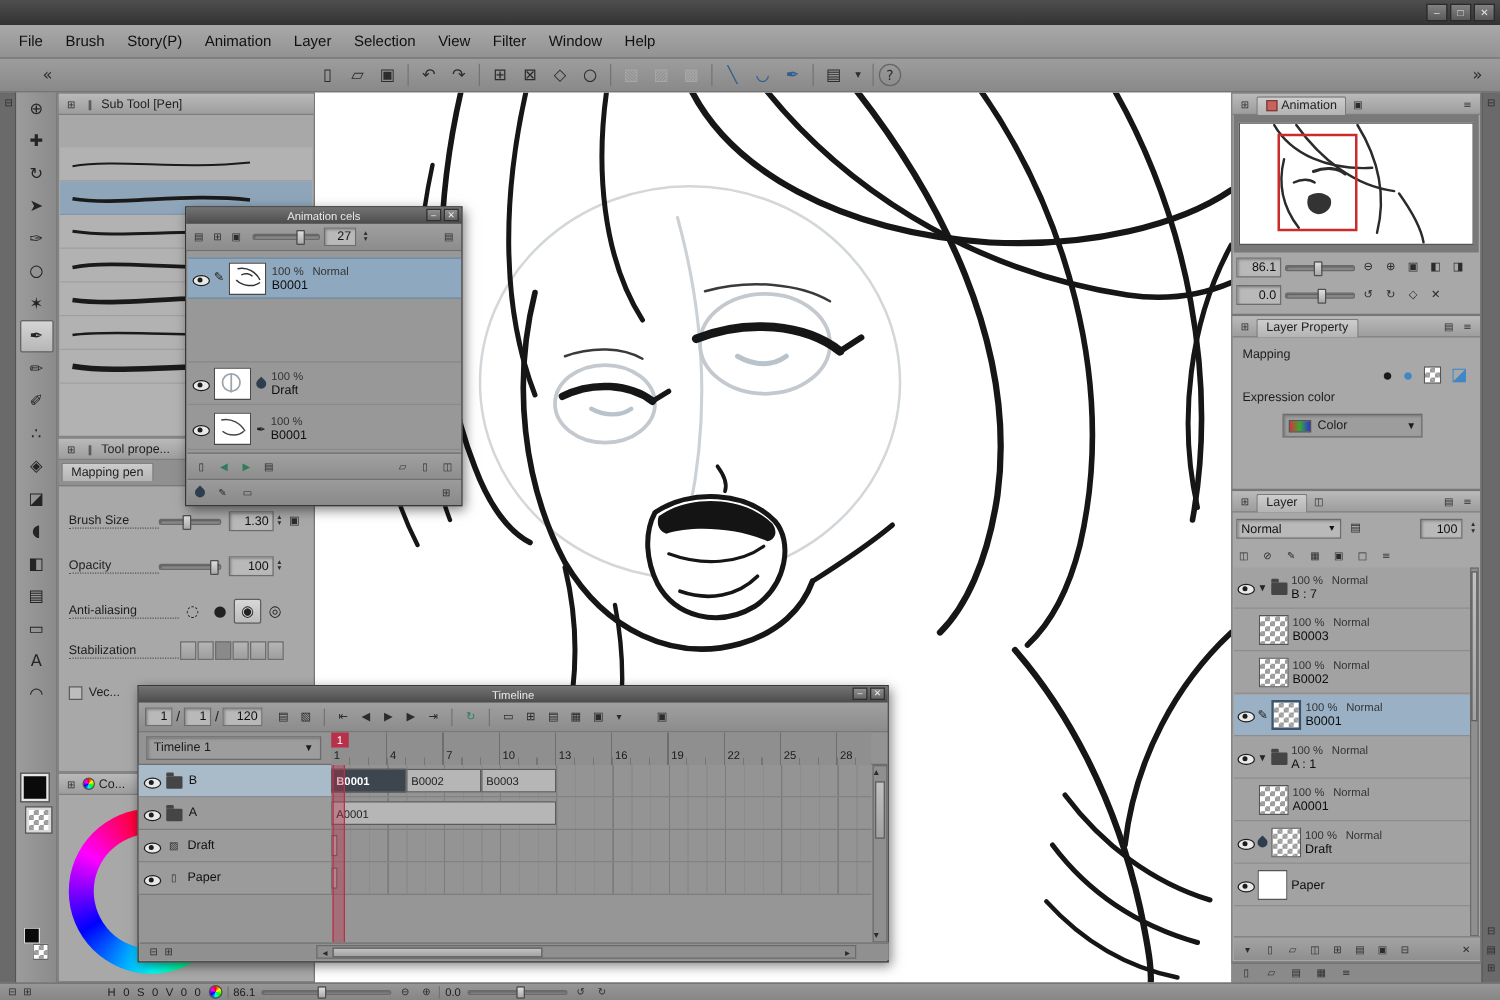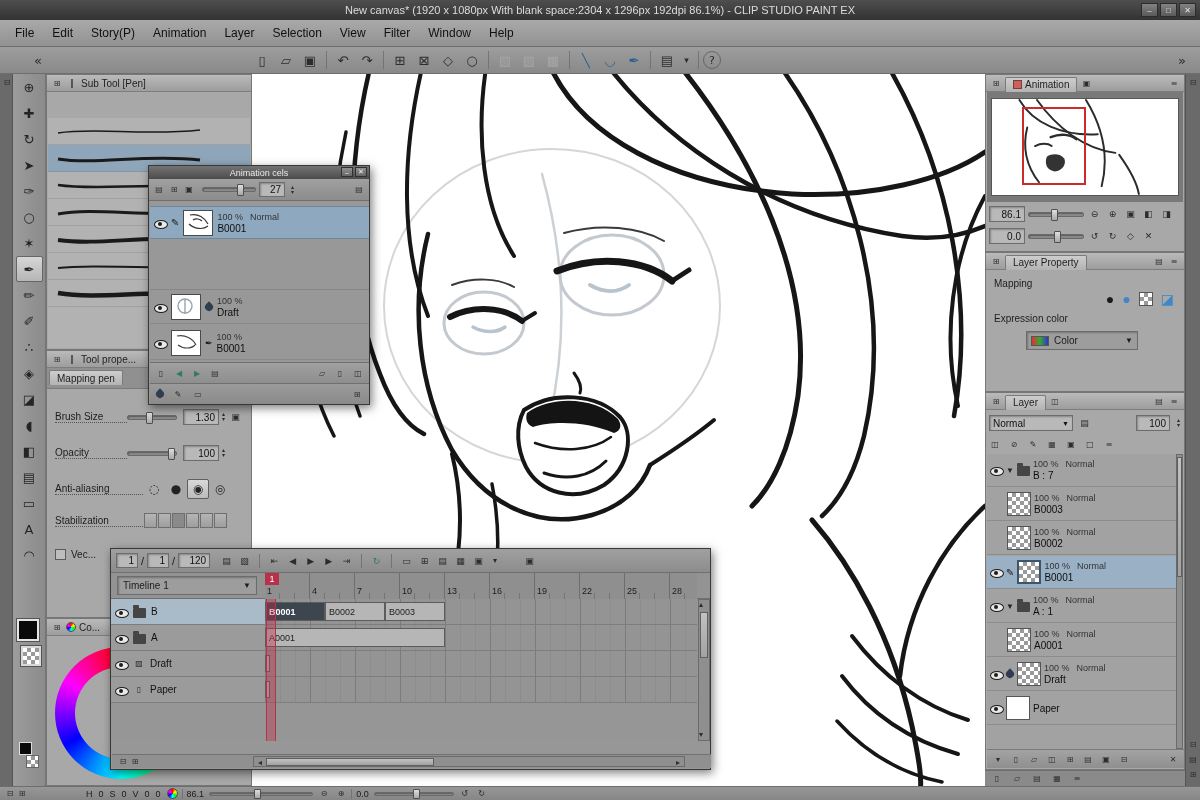--- a/index.html
+++ b/index.html
@@ -67,31 +67,30 @@
 .stab-sq{width:13px;height:15px;background:linear-gradient(#b5b5b5,#9e9e9e);border:1px solid #6e6e6e}
 .chk{width:11px;height:11px;background:#bdbdbd;border:1px solid #5a5a5a;flex:none}
 .ministroke{flex:none}
 </style>
 </head>
 <body>
 
 <div id="app">
 
   <div class="titlebar">
-    <span>New canvas* (1920 x 1080px With blank space:2304 x 1296px 192dpi 86.1%)  - CLIP STUDIO PAINT EX</span>
     <div class="tb-btns">
       <span class="tb-btn">–</span>
       <span class="tb-btn">□</span>
       <span class="tb-btn">✕</span>
     </div>
   </div>
 
   <div class="menubar">
     <span class="menu-item">File</span>
-    <span class="menu-item">Edit</span>
+    <span class="menu-item">Brush</span>
     <span class="menu-item">Story(P)</span>
     <span class="menu-item">Animation</span>
     <span class="menu-item">Layer</span>
     <span class="menu-item">Selection</span>
     <span class="menu-item">View</span>
     <span class="menu-item">Filter</span>
     <span class="menu-item">Window</span>
     <span class="menu-item">Help</span>
   </div>
 
@@ -643,20 +642,27 @@
     </div>
     <div style="position:absolute;left:1px;top:217px;width:219px;height:21px;background:linear-gradient(#9b9b9b,#8a8a8a);border-top:1px solid #707070;display:flex;align-items:center;gap:8px;padding:0 6px">
       <span class="dropicon"></span>
       <span class="ib xs">✎</span>
       <span class="ib xs">▭</span>
       <span class="ib xs" style="margin-left:auto">⊞</span>
     </div>
   </div>
 
   <div class="window" style="left:110px;top:548px;width:601px;height:222px;z-index:21">
+    <div class="wtitle">
+      <span>Timeline</span>
+      <span class="wbtns">
+        <span class="wbtn">–</span>
+        <span class="wbtn">✕</span>
+      </span>
+    </div>
 
     <div style="height:24px;background:linear-gradient(#a0a0a0,#8c8c8c);border-bottom:1px solid #6f6f6f;display:flex;align-items:center;gap:3px;padding:0 5px">
       <span class="vbox" style="width:22px;height:15px">1</span>
       <span>/</span>
       <span class="vbox" style="width:22px;height:15px">1</span>
       <span>/</span>
       <span class="vbox" style="width:32px;height:15px">120</span>
       <span class="ib sm" style="margin-left:6px">▤</span>
       <span class="ib sm">▧</span>
       <span class="sep" style="height:14px"></span>

